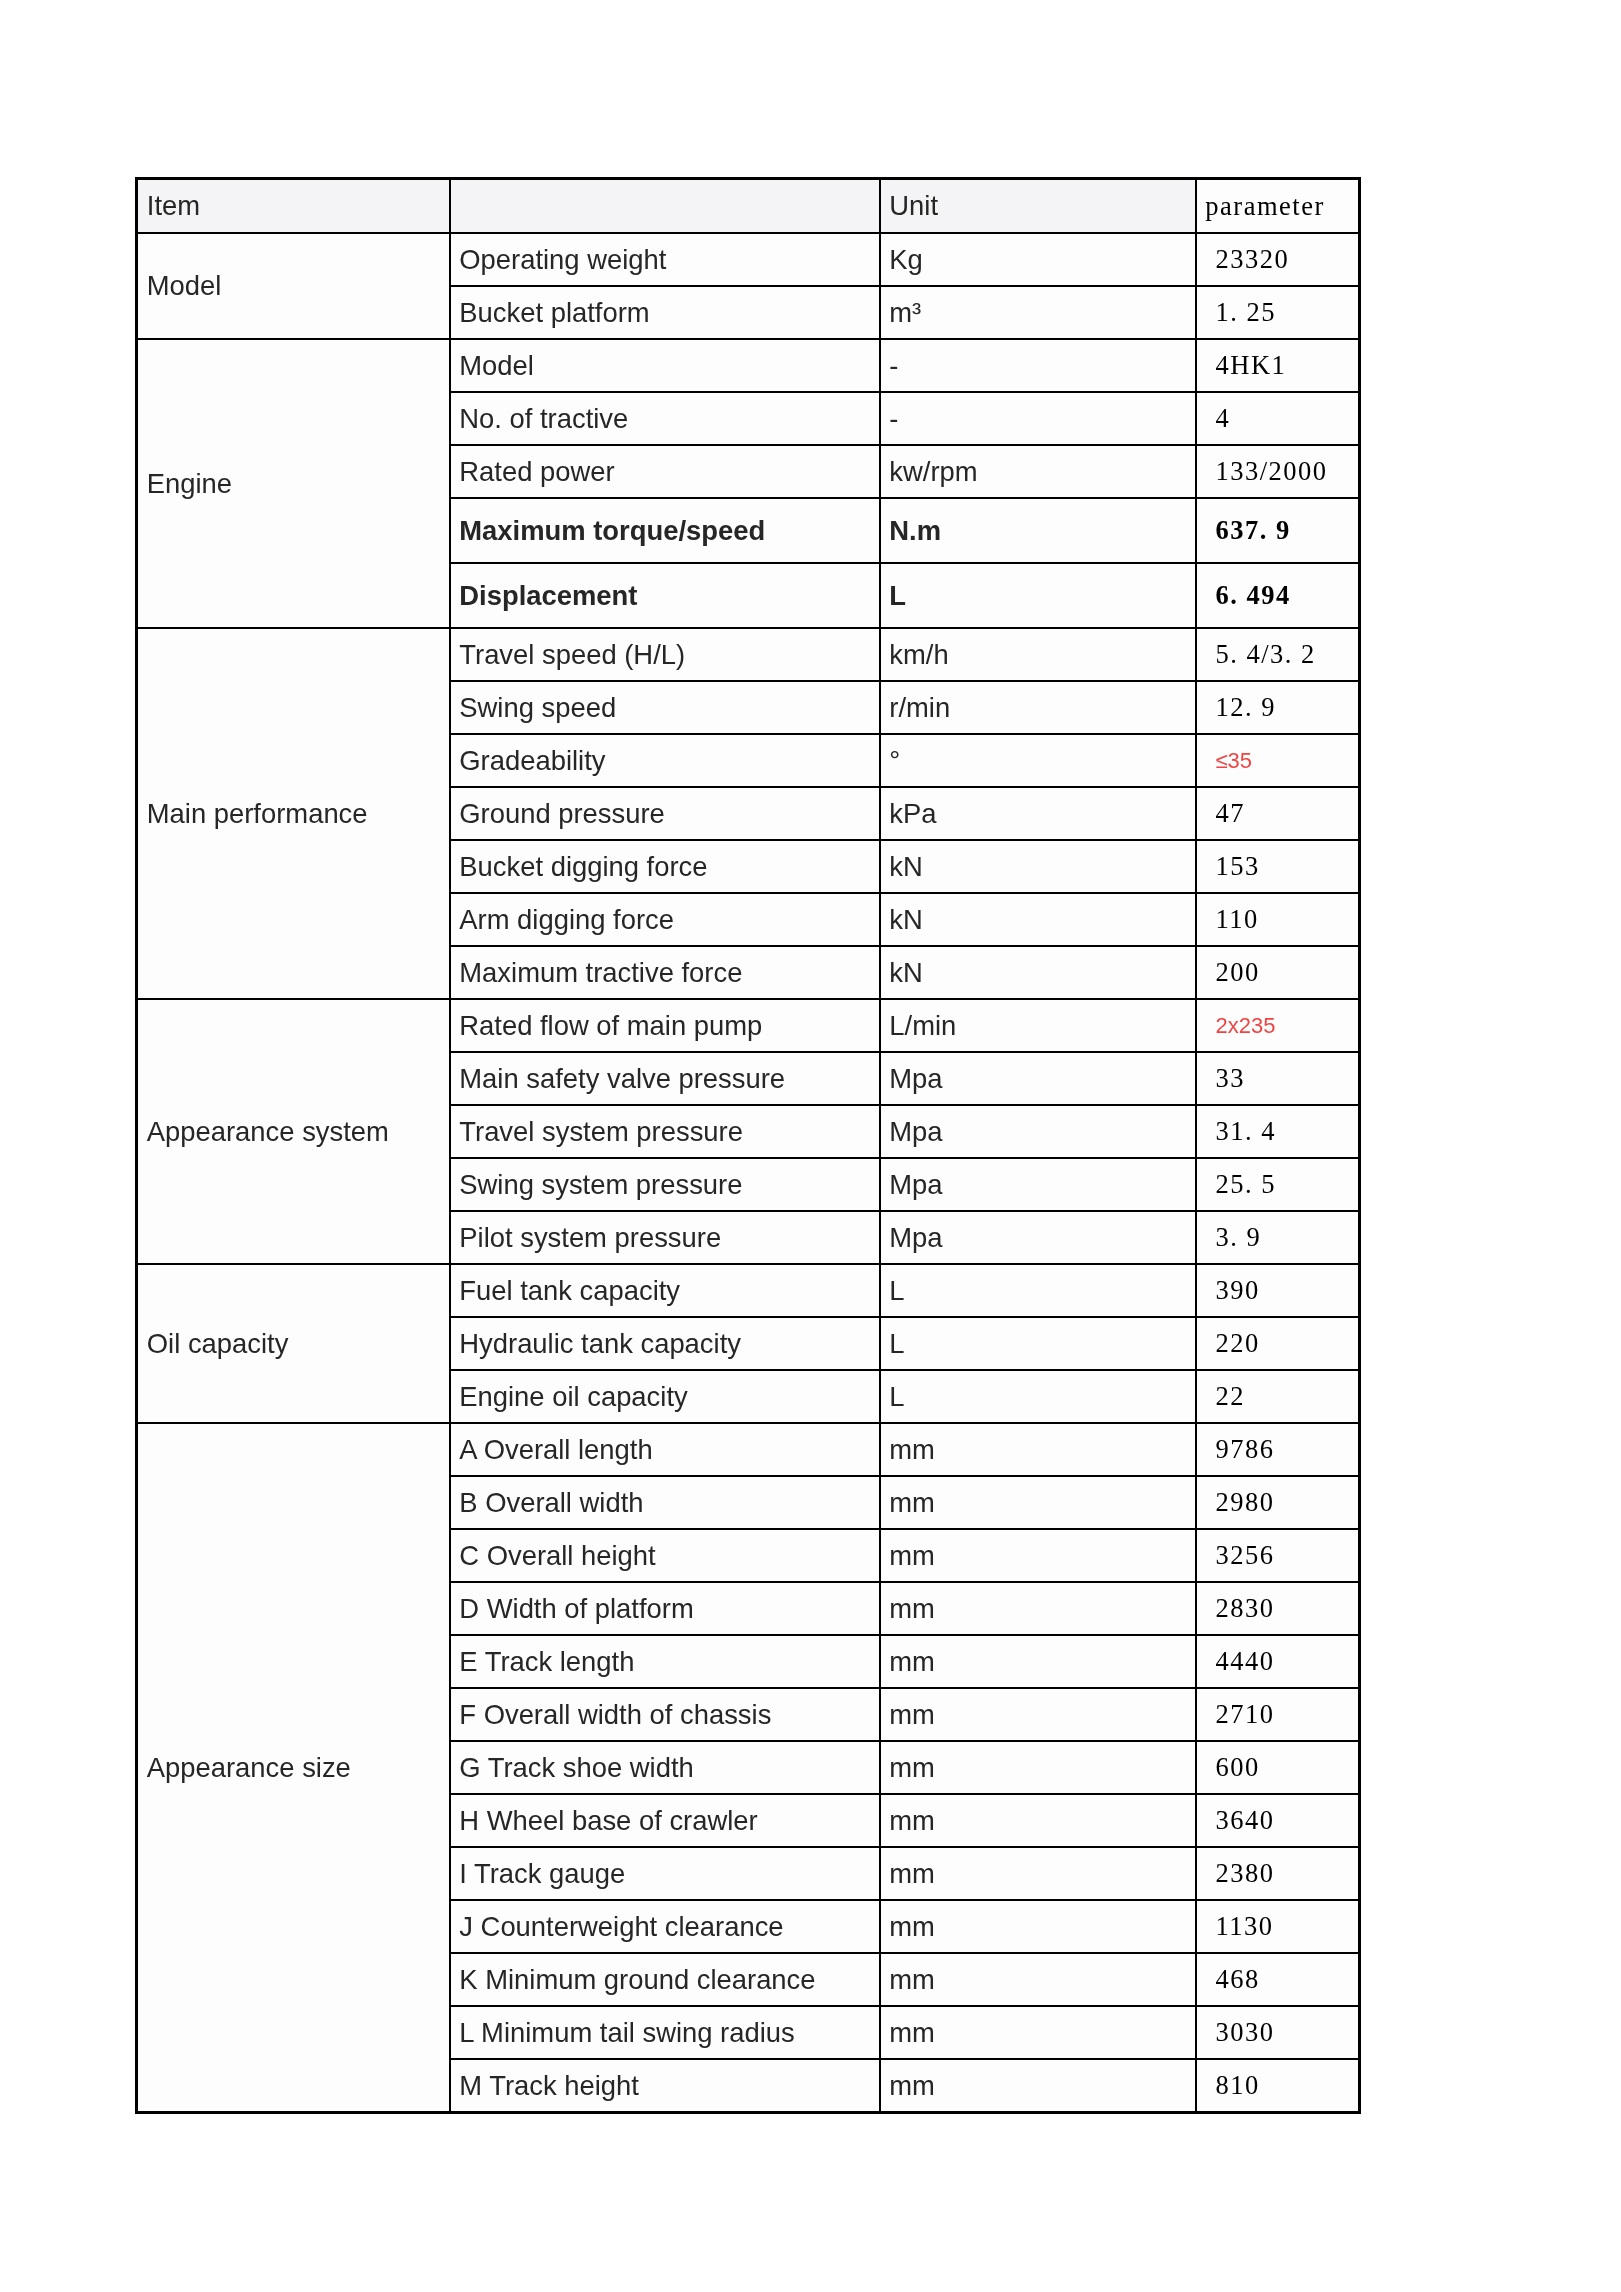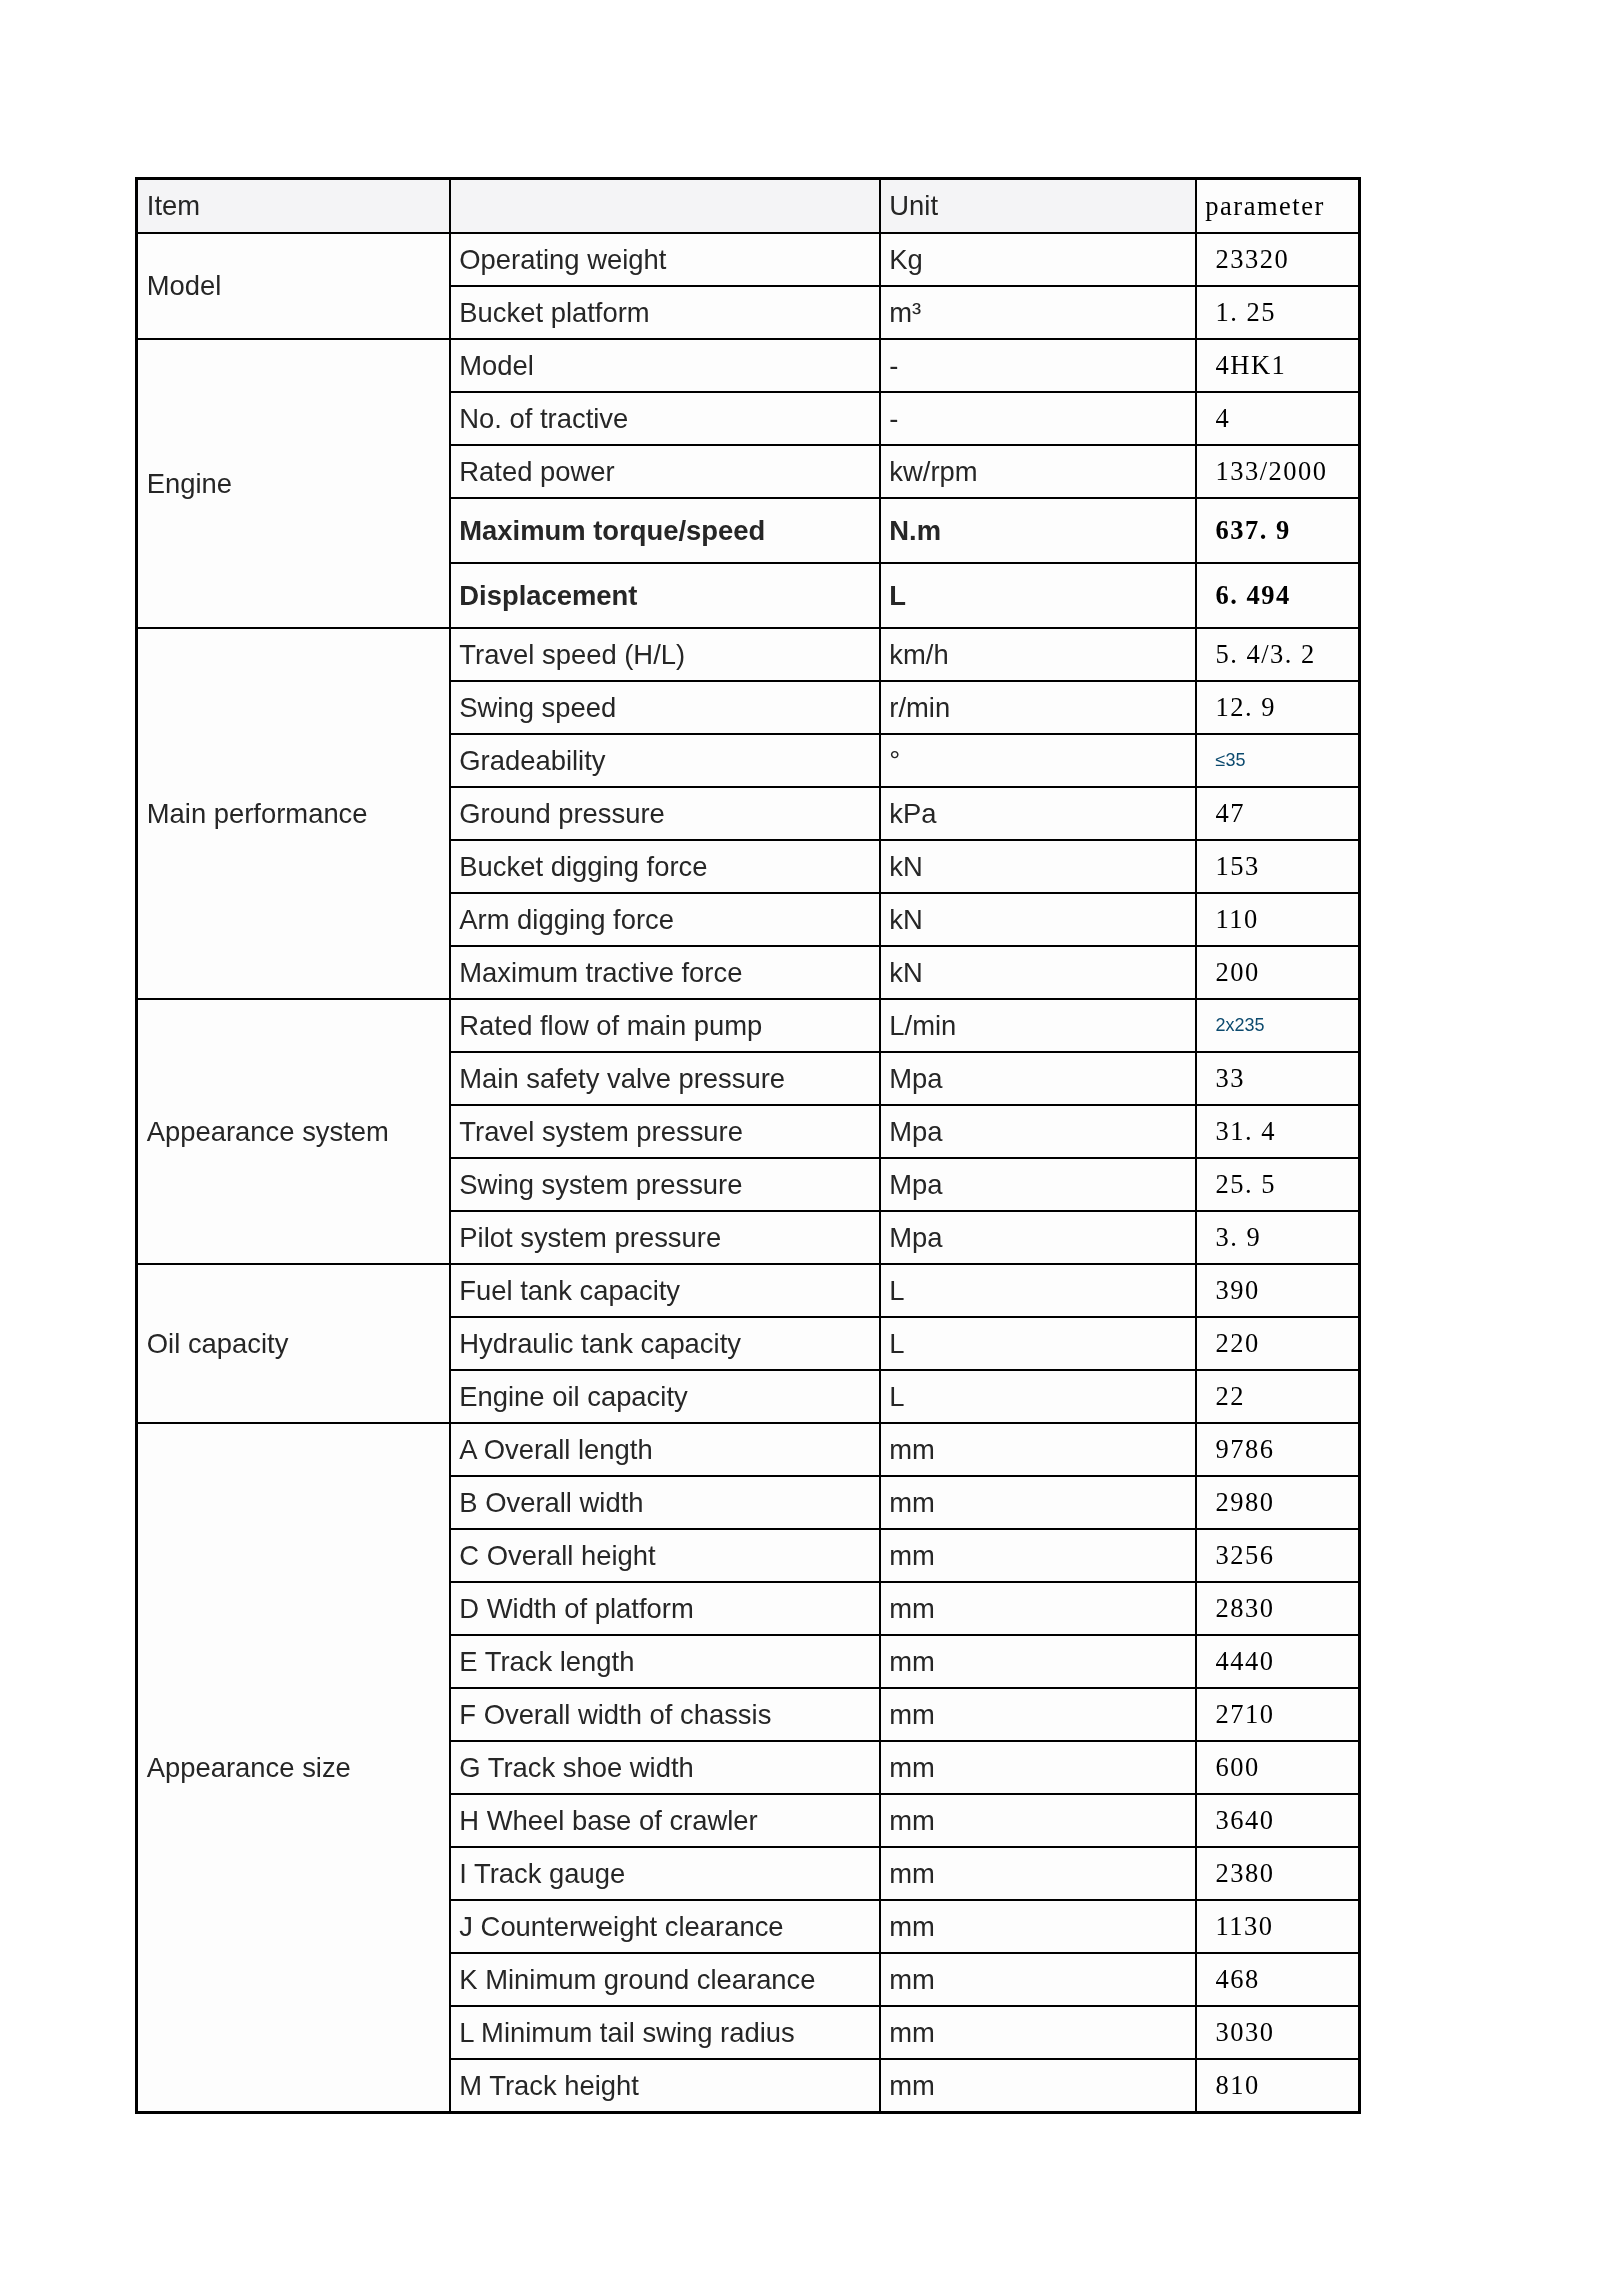--- a/index.html
+++ b/index.html
@@ -53,23 +53,23 @@
   .spec-table tbody tr.tall td { height: 63px; font-weight: bold; }
   .spec-table td.param-col {
     font-family: "Liberation Serif", "DejaVu Serif", serif;
     font-size: 26.5px;
     letter-spacing: 1.5px;
     color: #000000;
     padding-left: 19px;
   }
   .spec-table td.param-col.sans {
     font-family: "Liberation Sans", sans-serif;
-    font-size: 18px;
+    font-size: 22px;
     letter-spacing: 0;
-    color: #0c4a6e;
+    color: #ef4444;
   }
 </style>
 </head>
 <body>
 
 <div class="page">
   <table class="spec-table">
     <colgroup>
       <col style="width:313px">
       <col style="width:430px">

